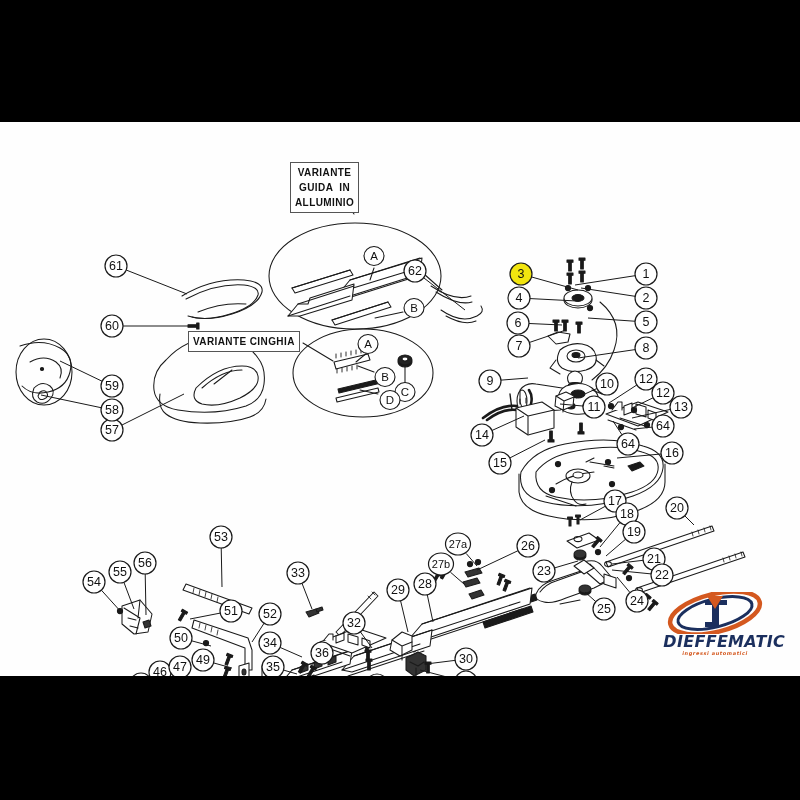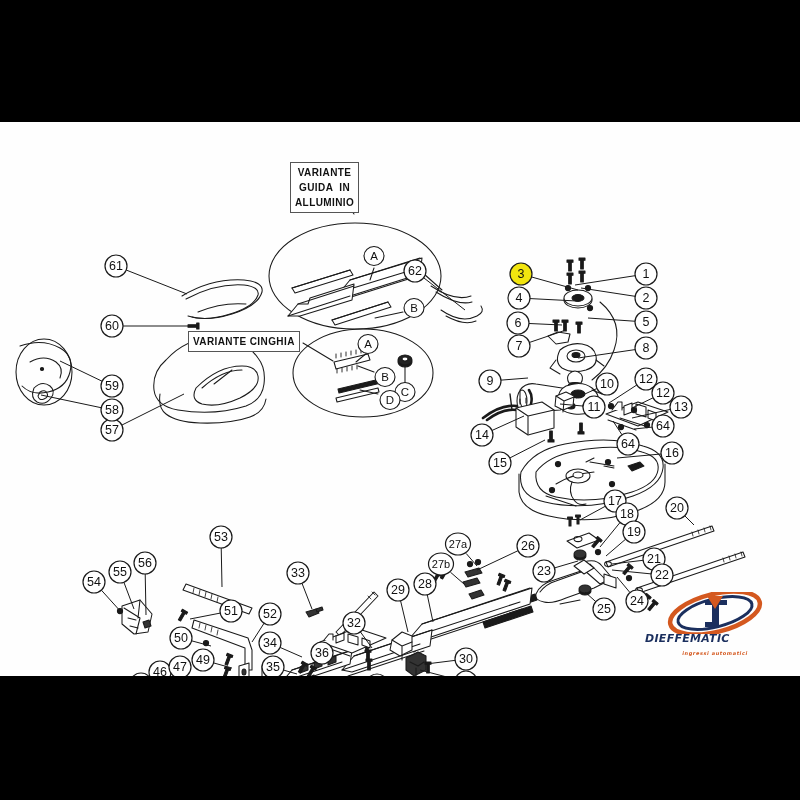--- a/index.html
+++ b/index.html
@@ -9,23 +9,23 @@
   #letterbox-top{top:0;height:122px;}
   #letterbox-bottom{top:676px;height:124px;}
   #canvas{position:absolute;left:0;top:122px;width:800px;height:554px;background:#fefefe;}
   #svgroot{position:absolute;left:0;top:0;width:800px;height:554px;}
   .lbl{position:absolute;border:1px solid #555;background:#fff;
        font-size:10px;line-height:15px;font-weight:bold;letter-spacing:.4px;
        text-align:center;color:#111;padding:2px 4px;white-space:pre;}
   #lbl-alluminio{left:290px;top:40px;}
   #lbl-cinghia{left:188px;top:209px;text-align:right;}
   #logo{position:absolute;left:645px;top:470px;width:140px;height:70px;}
-  #logo-word{position:absolute;left:0;top:40px;width:140px;text-align:left;
+  #logo-word{position:absolute;left:0;top:40px;width:140px;text-align:right;
      font-family:"DejaVu Sans",sans-serif;font-weight:bold;font-style:italic;
-     font-size:11px;letter-spacing:.3px;color:#1b2f5e;}
+     font-size:16px;letter-spacing:.3px;color:#1b2f5e;}
   #logo-tag{position:absolute;left:0;top:58px;width:140px;text-align:center;
      font-family:"DejaVu Sans",sans-serif;font-weight:bold;font-style:italic;
      font-size:5px;letter-spacing:.6px;color:#d4581f;}
 </style>
 </head>
 <body>
 
 <div id="viewer">
 
   <div id="letterbox-top"></div>

